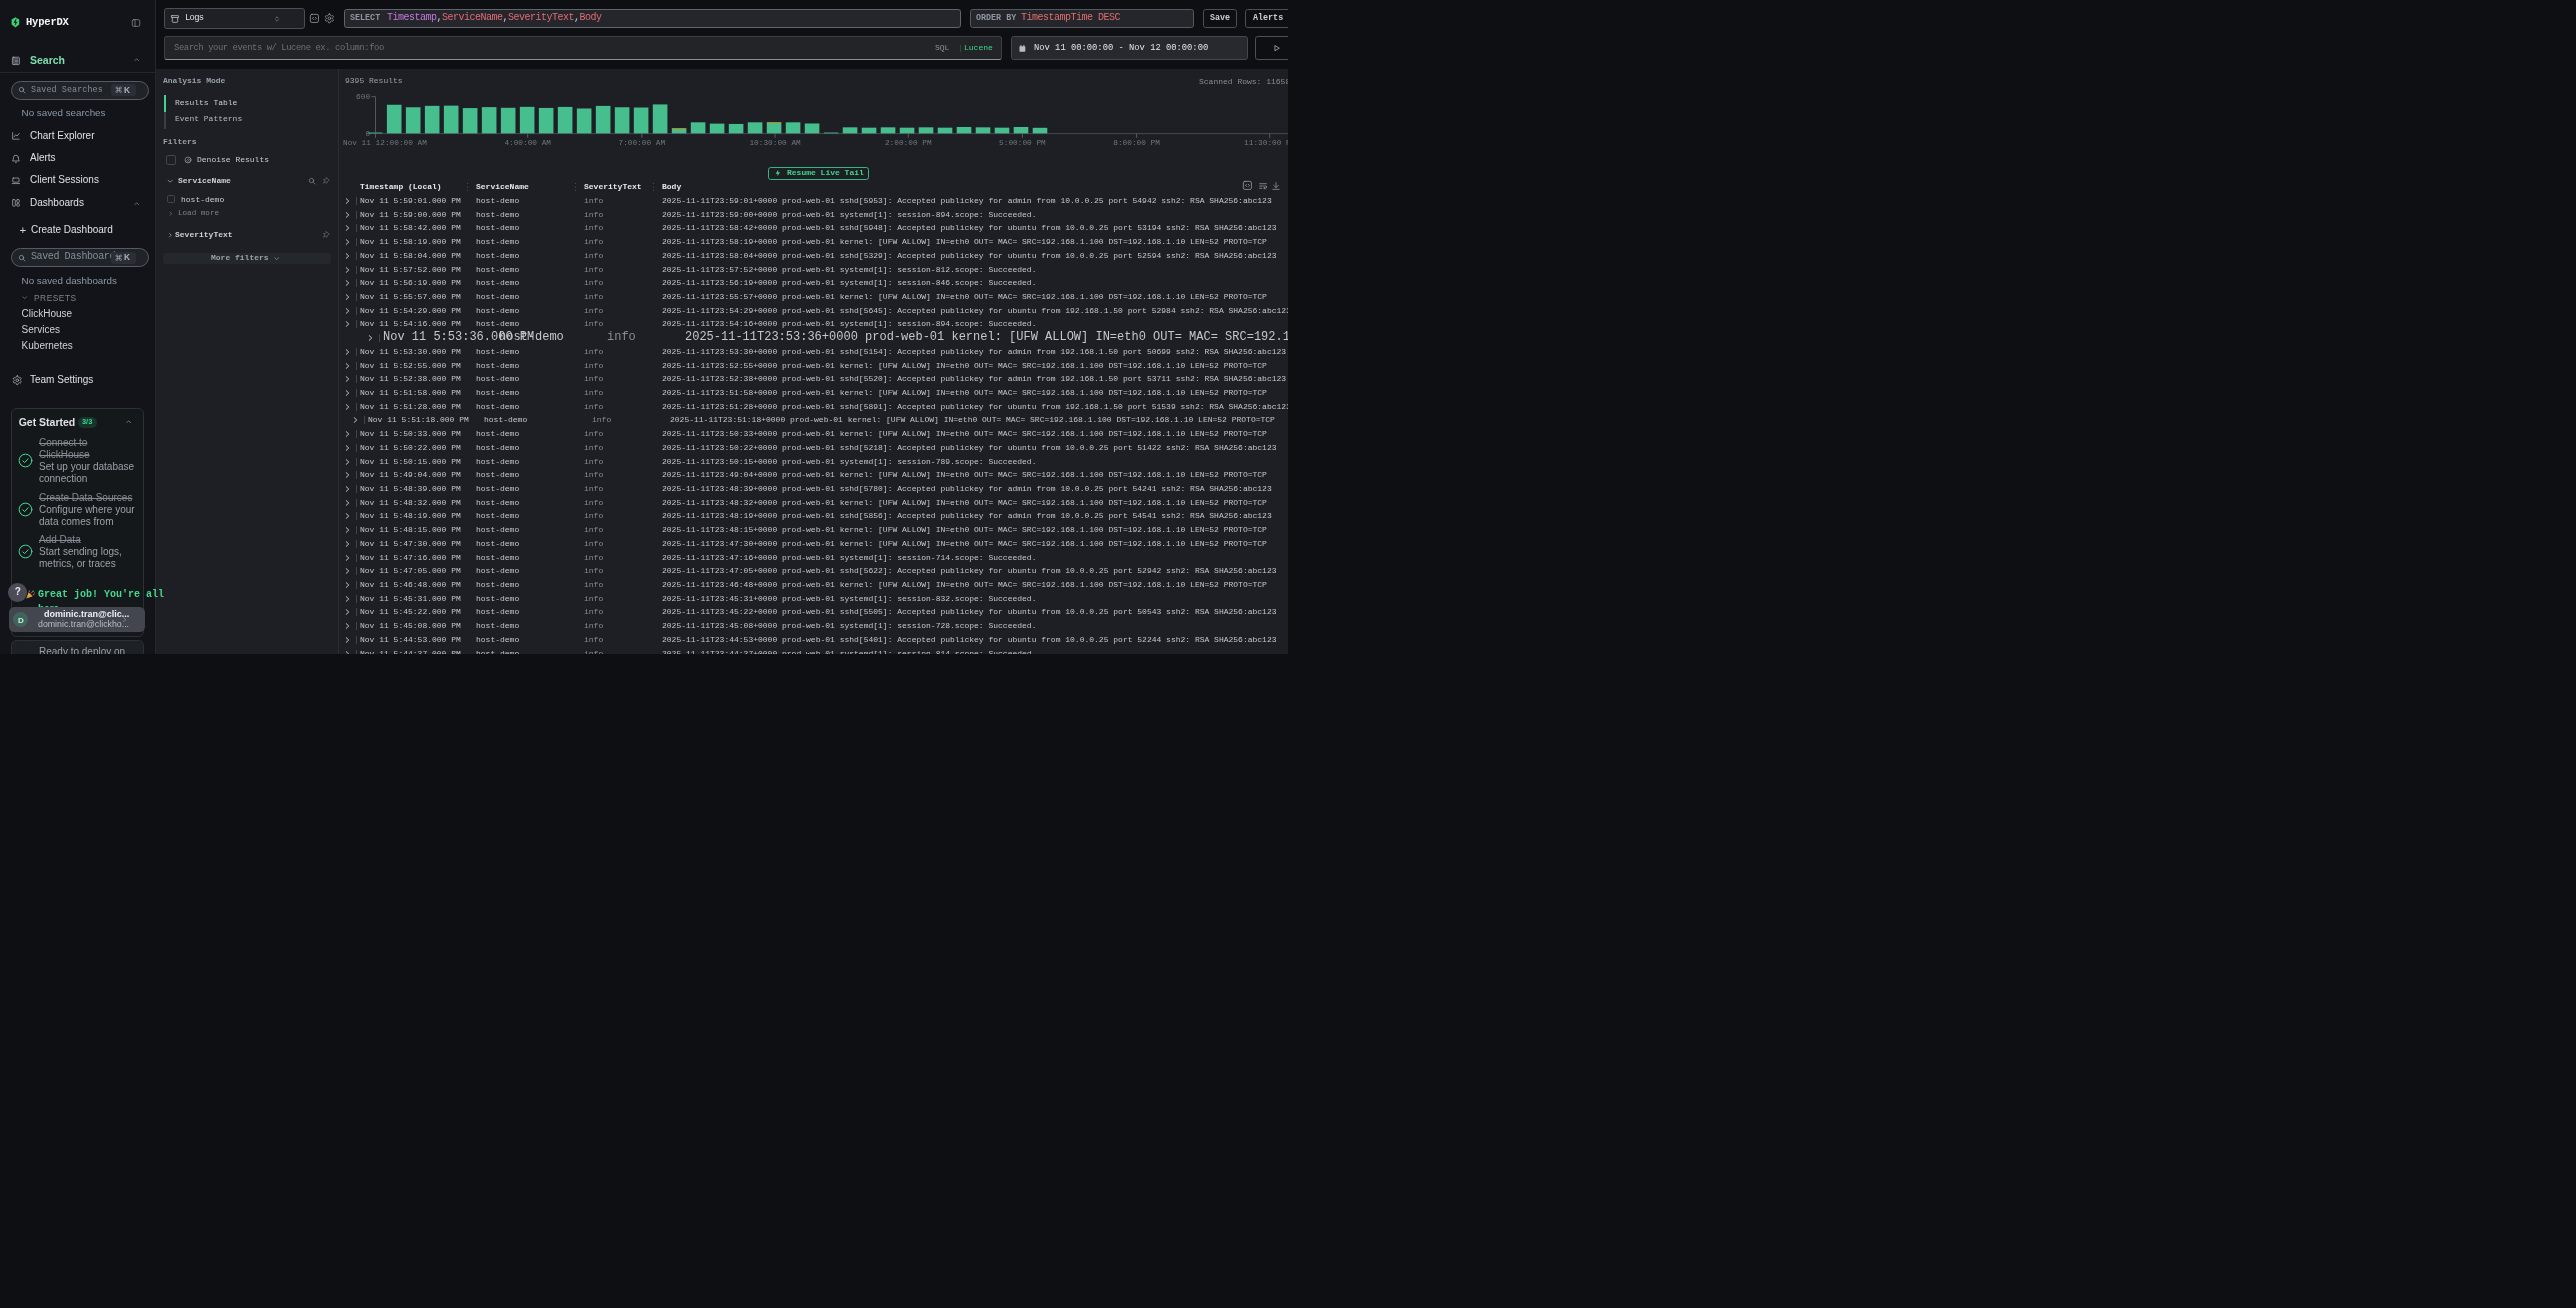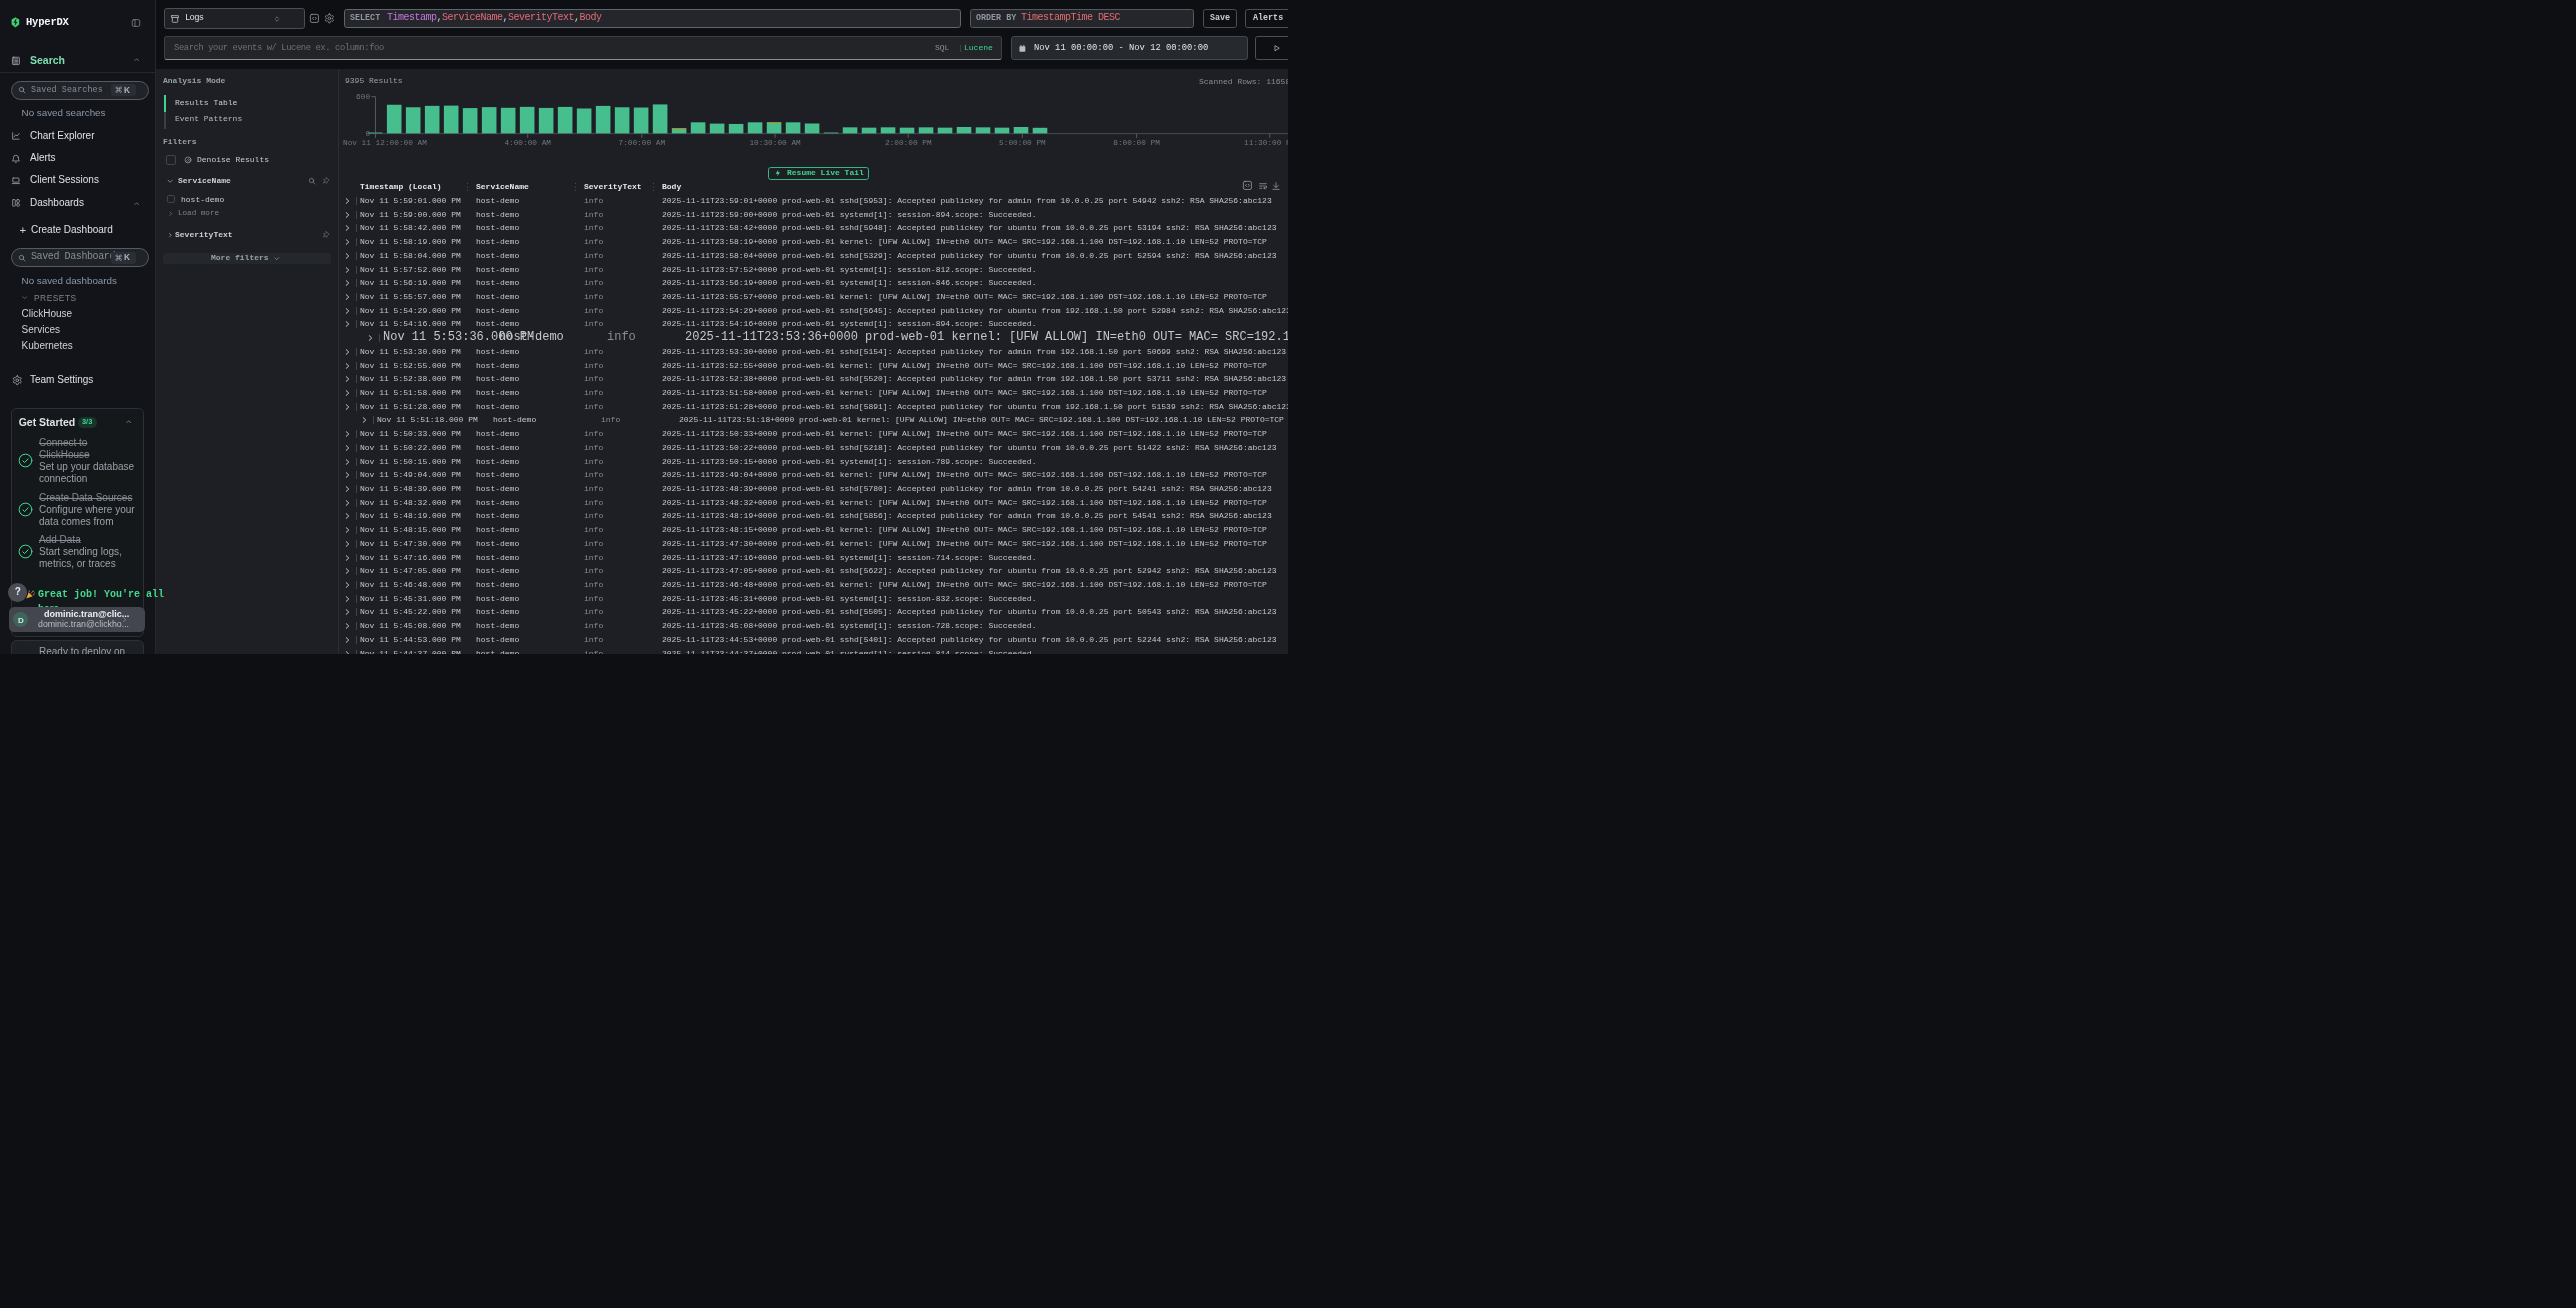--- a/index.html
+++ b/index.html
@@ -345,21 +345,21 @@
     </svg><span style="position:absolute;left:356px;top:2.6px;width:0.7px;height:8.4px;background:#3e4450;"></span><span style="position:absolute;left:360px;color:#c3c8cd;">Nov 11 5:52:55.000 PM</span><span style="position:absolute;left:476px;color:#c3c8cd;">host-demo</span><span style="position:absolute;left:584px;color:#868d93;">info</span><span style="position:absolute;left:662px;color:#c3c8cd;">2025-11-11T23:52:55+0000 prod-web-01 kernel: [UFW ALLOW] IN=eth0 OUT= MAC= SRC=192.168.1.100 DST=192.168.1.10 LEN=52 PROTO=TCP</span></div>
 <div style="position:absolute;left:0;top:372px;width:1480px;height:13.7px;font-family:'Liberation Mono',monospace;font-size:8px;line-height:13.7px;white-space:pre;"><svg style="position:absolute;left:345px;top:3.8px" width="4.7" height="6" viewBox="0 0 8 10" fill="none" stroke="#bfc4c9" stroke-width="1.7" stroke-linecap="round" stroke-linejoin="round">
       <path d="M2 1l4.5 4L2 9"></path>
     </svg><span style="position:absolute;left:356px;top:2.6px;width:0.7px;height:8.4px;background:#3e4450;"></span><span style="position:absolute;left:360px;color:#c3c8cd;">Nov 11 5:52:38.000 PM</span><span style="position:absolute;left:476px;color:#c3c8cd;">host-demo</span><span style="position:absolute;left:584px;color:#868d93;">info</span><span style="position:absolute;left:662px;color:#c3c8cd;">2025-11-11T23:52:38+0000 prod-web-01 sshd[5520]: Accepted publickey for admin from 192.168.1.50 port 53711 ssh2: RSA SHA256:abc123</span></div>
 <div style="position:absolute;left:0;top:386px;width:1288px;height:13.7px;font-family:'Liberation Mono',monospace;font-size:8px;line-height:13.7px;white-space:pre;"><svg style="position:absolute;left:345px;top:3.8px" width="4.7" height="6" viewBox="0 0 8 10" fill="none" stroke="#bfc4c9" stroke-width="1.7" stroke-linecap="round" stroke-linejoin="round">
       <path d="M2 1l4.5 4L2 9"></path>
     </svg><span style="position:absolute;left:356px;top:2.6px;width:0.7px;height:8.4px;background:#3e4450;"></span><span style="position:absolute;left:360px;color:#c3c8cd;">Nov 11 5:51:58.000 PM</span><span style="position:absolute;left:476px;color:#c3c8cd;">host-demo</span><span style="position:absolute;left:584px;color:#868d93;">info</span><span style="position:absolute;left:662px;color:#c3c8cd;">2025-11-11T23:51:58+0000 prod-web-01 kernel: [UFW ALLOW] IN=eth0 OUT= MAC= SRC=192.168.1.100 DST=192.168.1.10 LEN=52 PROTO=TCP</span></div>
 <div style="position:absolute;left:0;top:400px;width:1288px;height:13.7px;font-family:'Liberation Mono',monospace;font-size:8px;line-height:13.7px;white-space:pre;"><svg style="position:absolute;left:345px;top:3.8px" width="4.7" height="6" viewBox="0 0 8 10" fill="none" stroke="#bfc4c9" stroke-width="1.7" stroke-linecap="round" stroke-linejoin="round">
       <path d="M2 1l4.5 4L2 9"></path>
     </svg><span style="position:absolute;left:356px;top:2.6px;width:0.7px;height:8.4px;background:#3e4450;"></span><span style="position:absolute;left:360px;color:#c3c8cd;">Nov 11 5:51:28.000 PM</span><span style="position:absolute;left:476px;color:#c3c8cd;">host-demo</span><span style="position:absolute;left:584px;color:#868d93;">info</span><span style="position:absolute;left:662px;color:#c3c8cd;">2025-11-11T23:51:28+0000 prod-web-01 sshd[5891]: Accepted publickey for ubuntu from 192.168.1.50 port 51539 ssh2: RSA SHA256:abc123</span></div>
-<div style="position:absolute;left:17px;top:413px;width:1288px;height:13.7px;font-family:'Liberation Mono',monospace;font-size:8px;line-height:13.7px;white-space:pre;"><svg style="position:absolute;left:345px;top:3.8px" width="4.7" height="6" viewBox="0 0 8 10" fill="none" stroke="#bfc4c9" stroke-width="1.7" stroke-linecap="round" stroke-linejoin="round">
+<div style="position:absolute;left:8px;top:413px;width:1288px;height:13.7px;font-family:'Liberation Mono',monospace;font-size:8px;line-height:13.7px;white-space:pre;"><svg style="position:absolute;left:345px;top:3.8px" width="4.7" height="6" viewBox="0 0 8 10" fill="none" stroke="#bfc4c9" stroke-width="1.7" stroke-linecap="round" stroke-linejoin="round">
       <path d="M2 1l4.5 4L2 9"></path>
     </svg><span style="position:absolute;left:356px;top:2.6px;width:0.7px;height:8.4px;background:#3e4450;"></span><span style="position:absolute;left:360px;color:#c3c8cd;">Nov 11 5:51:18.000 PM</span><span style="position:absolute;left:476px;color:#c3c8cd;">host-demo</span><span style="position:absolute;left:584px;color:#868d93;">info</span><span style="position:absolute;left:662px;color:#c3c8cd;">2025-11-11T23:51:18+0000 prod-web-01 kernel: [UFW ALLOW] IN=eth0 OUT= MAC= SRC=192.168.1.100 DST=192.168.1.10 LEN=52 PROTO=TCP</span></div>
 <div style="position:absolute;left:0;top:427px;width:1288px;height:13.7px;font-family:'Liberation Mono',monospace;font-size:8px;line-height:13.7px;white-space:pre;"><svg style="position:absolute;left:345px;top:3.8px" width="4.7" height="6" viewBox="0 0 8 10" fill="none" stroke="#bfc4c9" stroke-width="1.7" stroke-linecap="round" stroke-linejoin="round">
       <path d="M2 1l4.5 4L2 9"></path>
     </svg><span style="position:absolute;left:356px;top:2.6px;width:0.7px;height:8.4px;background:#3e4450;"></span><span style="position:absolute;left:360px;color:#c3c8cd;">Nov 11 5:50:33.000 PM</span><span style="position:absolute;left:476px;color:#c3c8cd;">host-demo</span><span style="position:absolute;left:584px;color:#868d93;">info</span><span style="position:absolute;left:662px;color:#c3c8cd;">2025-11-11T23:50:33+0000 prod-web-01 kernel: [UFW ALLOW] IN=eth0 OUT= MAC= SRC=192.168.1.100 DST=192.168.1.10 LEN=52 PROTO=TCP</span></div>
 <div style="position:absolute;left:0;top:441px;width:1288px;height:13.7px;font-family:'Liberation Mono',monospace;font-size:8px;line-height:13.7px;white-space:pre;"><svg style="position:absolute;left:345px;top:3.8px" width="4.7" height="6" viewBox="0 0 8 10" fill="none" stroke="#bfc4c9" stroke-width="1.7" stroke-linecap="round" stroke-linejoin="round">
       <path d="M2 1l4.5 4L2 9"></path>
     </svg><span style="position:absolute;left:356px;top:2.6px;width:0.7px;height:8.4px;background:#3e4450;"></span><span style="position:absolute;left:360px;color:#c3c8cd;">Nov 11 5:50:22.000 PM</span><span style="position:absolute;left:476px;color:#c3c8cd;">host-demo</span><span style="position:absolute;left:584px;color:#868d93;">info</span><span style="position:absolute;left:662px;color:#c3c8cd;">2025-11-11T23:50:22+0000 prod-web-01 sshd[5218]: Accepted publickey for ubuntu from 10.0.0.25 port 51422 ssh2: RSA SHA256:abc123</span></div>
 <div style="position:absolute;left:0;top:455px;width:1288px;height:13.7px;font-family:'Liberation Mono',monospace;font-size:8px;line-height:13.7px;white-space:pre;"><svg style="position:absolute;left:345px;top:3.8px" width="4.7" height="6" viewBox="0 0 8 10" fill="none" stroke="#bfc4c9" stroke-width="1.7" stroke-linecap="round" stroke-linejoin="round">
       <path d="M2 1l4.5 4L2 9"></path>

